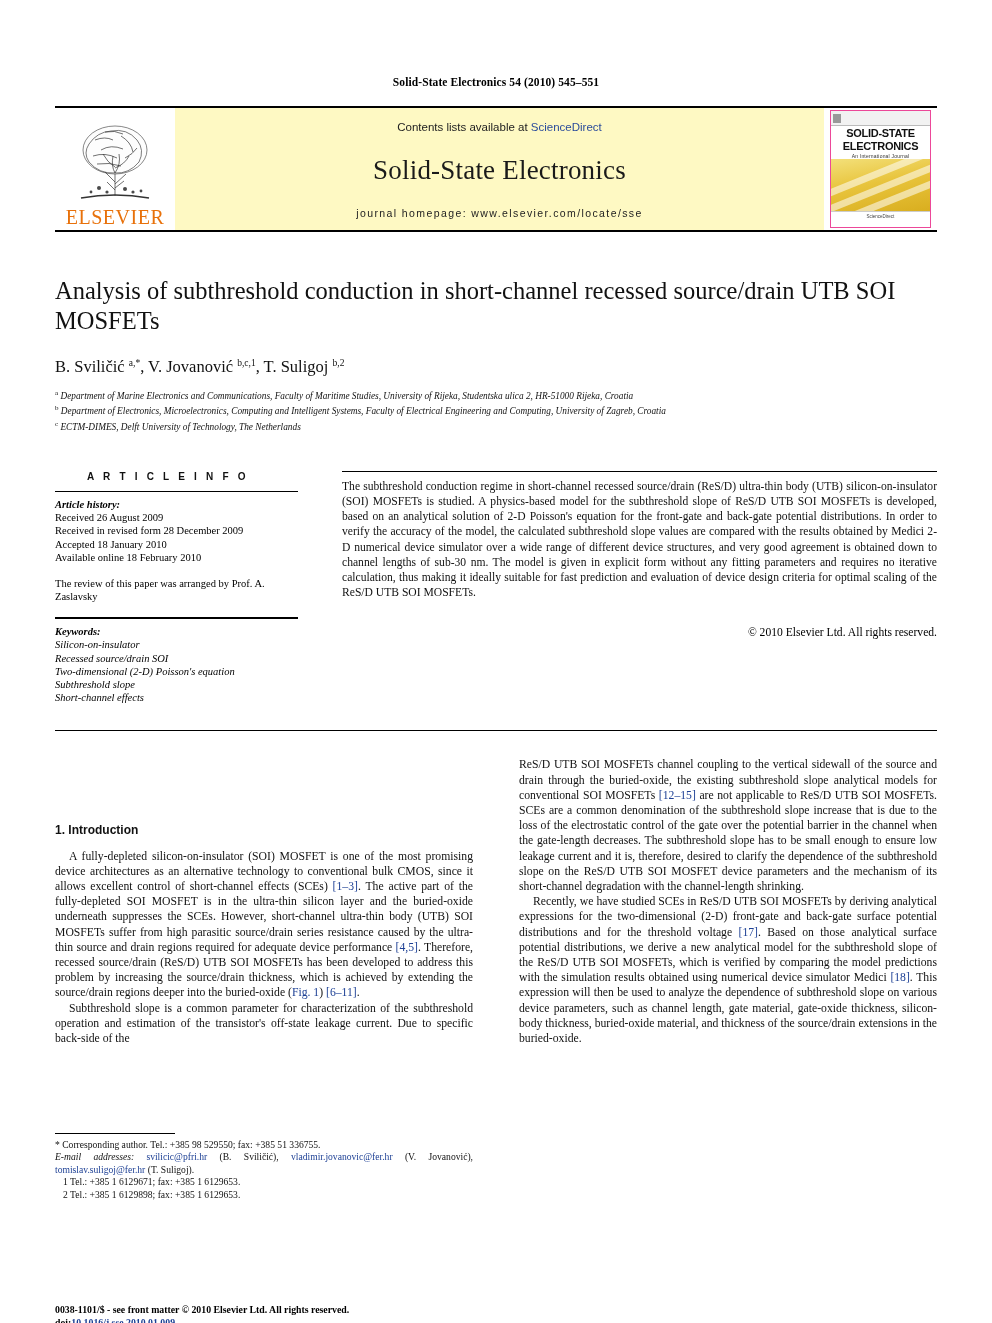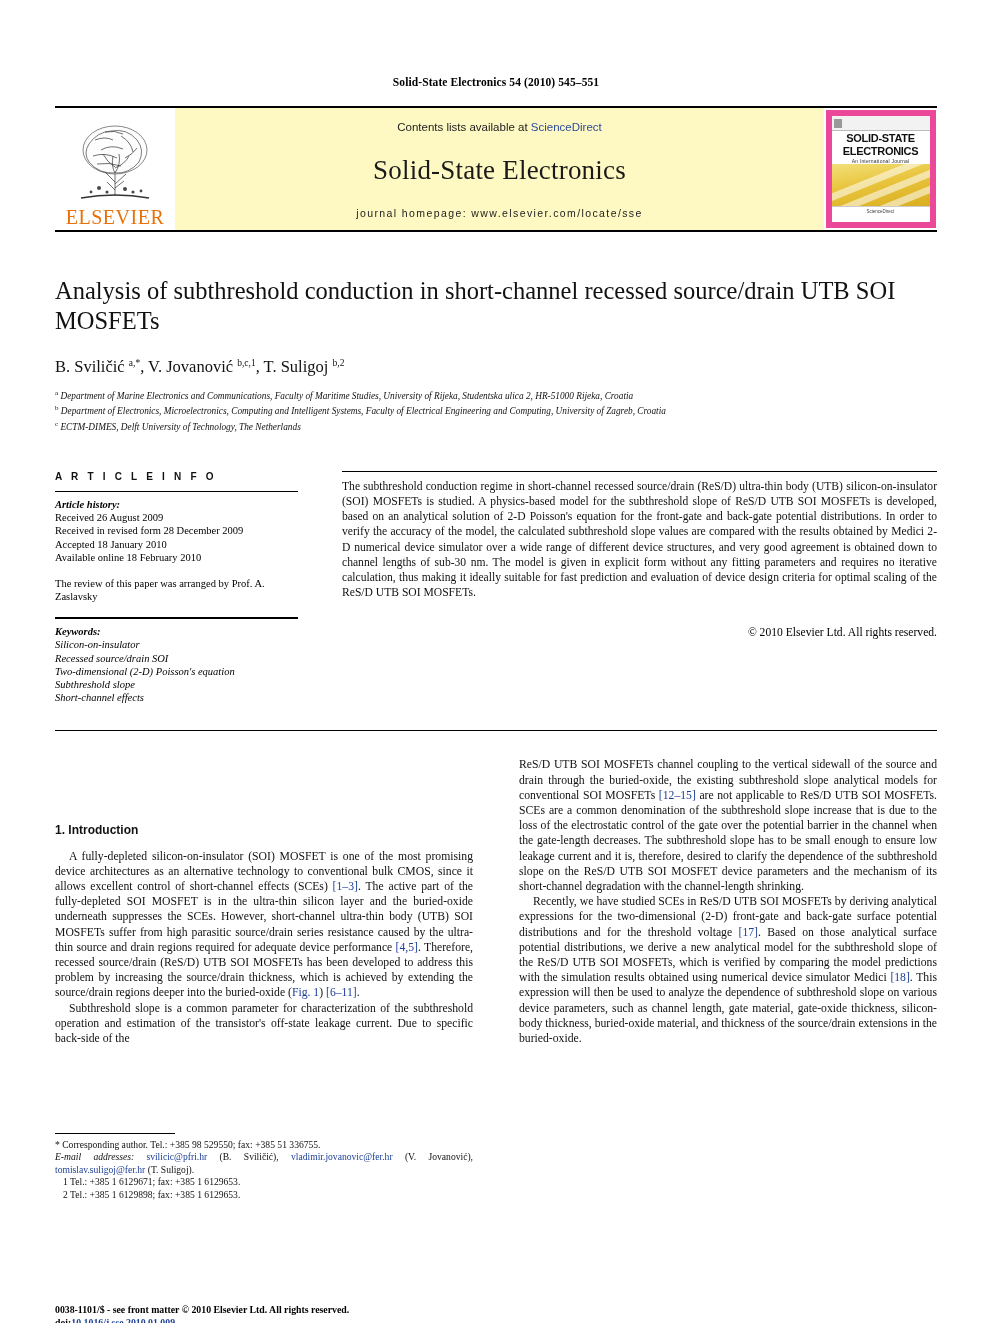--- a/index.html
+++ b/index.html
@@ -91,23 +91,23 @@
   }
   .cover-thumb {
     width: 113px;
     flex: 0 0 113px;
     border-left: 0;
     display: flex;
     align-items: center;
     justify-content: center;
   }
   .cover-box {
-    width: 110px;
+    width: 101px;
     height: 118px;
-    border: 6px solid #ec4899;
+    border: 1px solid #ec4899;
     background: #ffffff;
     position: relative;
     overflow: hidden;
     box-sizing: border-box;
   }
   .cover-topbar {
     height: 14px;
     background: #f2f2f2;
     border-bottom: 1px solid #bbb;
     display: flex;
@@ -198,20 +198,21 @@
   }
   .col-info { width: 243px; flex: 0 0 243px; }
   .col-abstract { flex: 1 1 auto; }
   .sec-head {
     font-family: "Liberation Sans", sans-serif;
     font-size: 10px;
     font-weight: bold;
     letter-spacing: 3.2px;
     color: #111;
     margin-bottom: 9px;
+    margin-left: 32px;
   }
   .rule-thin { border-top: 1px solid #000; margin: 0 0 7px 0; }
   .rule-thick { border-top: 2px solid #000; margin: 14px 0 7px 0; }
   .info-sub {
     font-size: 10.5px;
     font-style: italic;
     font-weight: bold;
     margin: 0 0 1px 0;
   }
   .info-line { font-size: 10.5px; line-height: 13.2px; }

